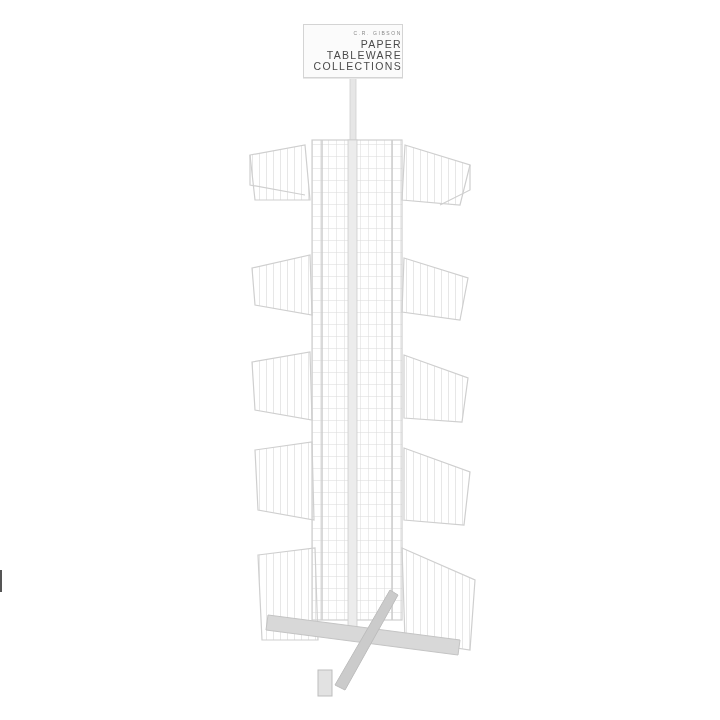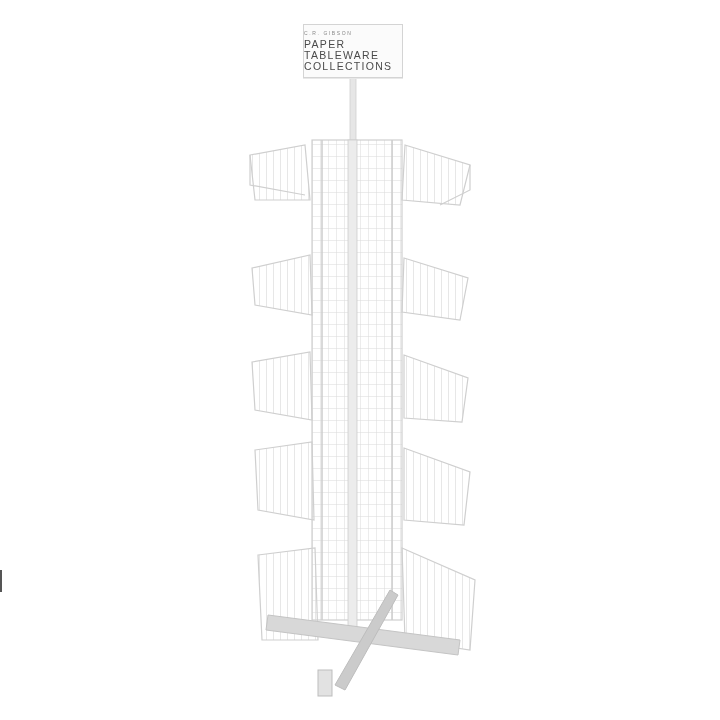--- a/index.html
+++ b/index.html
@@ -1,18 +1,18 @@
 <!DOCTYPE html>
 <html><head>
 <meta charset="utf-8">
 <style>
   html, body { margin:0; padding:0; }
   body { width:720px; height:720px; background:#ffffff; position:relative; overflow:hidden; font-family:"Liberation Sans", sans-serif; }
   .photo { position:absolute; left:0; top:0; width:720px; height:720px; }
-  .sign { position:absolute; left:303px; top:24px; width:98px; height:52px; background:#fbfbfb; border:1px solid #d4d4d4; box-shadow:0 1px 0 #e8e8e8; text-align:left; color:#555; }
+  .sign { position:absolute; left:303px; top:24px; width:98px; height:52px; background:#fbfbfb; border:1px solid #d4d4d4; box-shadow:0 1px 0 #e8e8e8; text-align:right; color:#555; }
   .sign .brand { font-size:5px; letter-spacing:1.6px; margin-top:5px; color:#888; }
   .sign .line { font-size:10.5px; letter-spacing:1.3px; line-height:11px; color:#4a4a4a; }
   .sign .line.first { margin-top:3px; }
   .edge-mark { position:absolute; left:0; width:2px; background:#bdbdbd; }
 </style>
 </head>
 <body>
 
 <svg class="photo" viewBox="0 0 720 720" xmlns="http://www.w3.org/2000/svg">
   <defs>

